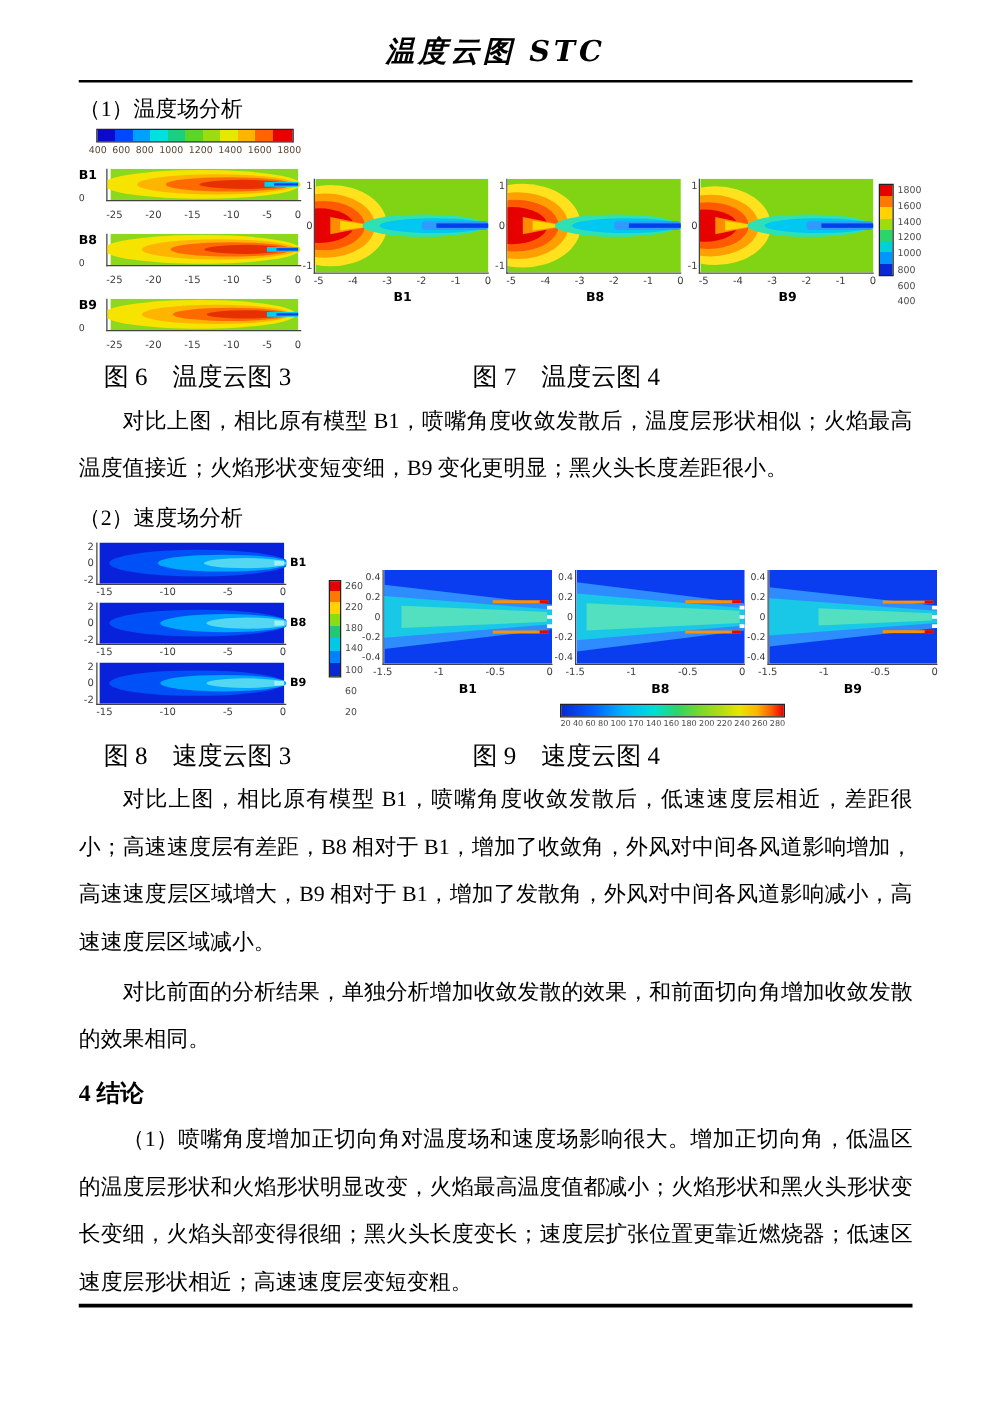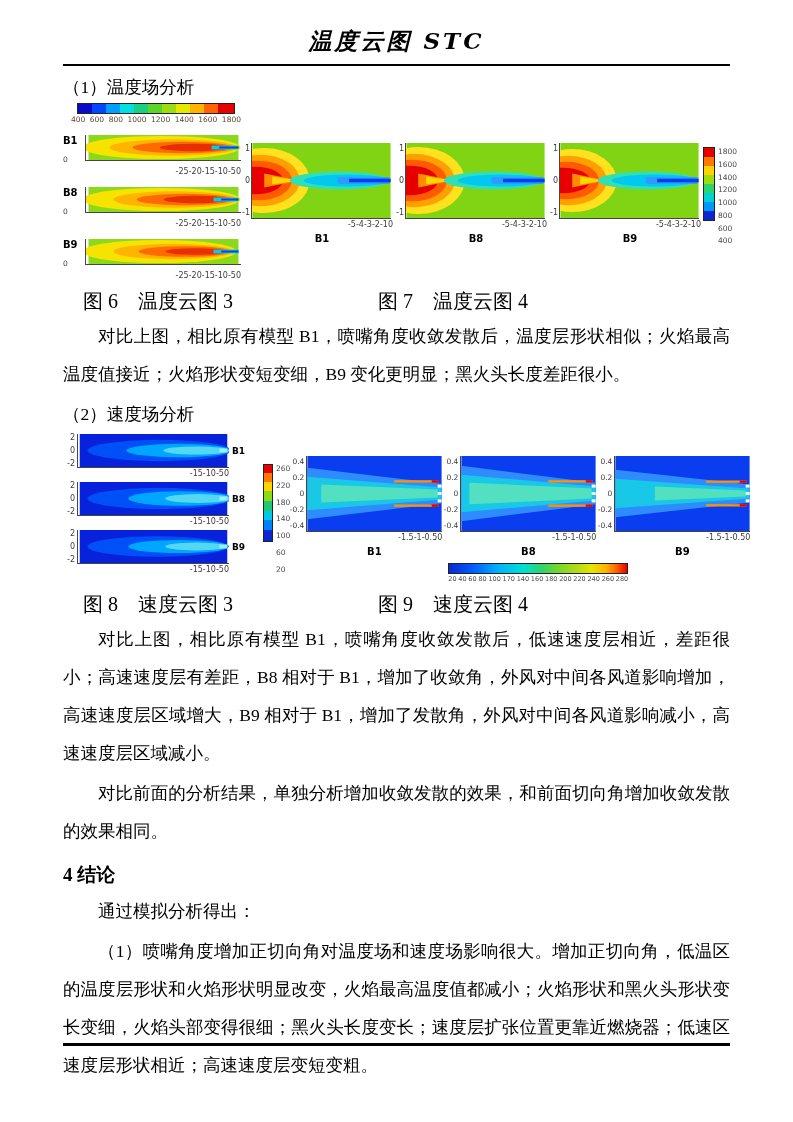--- a/index.html
+++ b/index.html
@@ -22,21 +22,21 @@
   
   .sec-h { font-size:17.5px; margin:9px 0 4px 0; }
   .para {
     font-size:17.5px; line-height:38px; text-align:justify;
     text-indent:2em; margin:2px 0 2px 0;
   }
   .concl-h { font-size:19px; font-weight:bold; margin:12px 0 4px 0; }
 
   
   .fig-row { display:flex; align-items:flex-start; margin:2px 0 0 0; }
-  .xticks { display:flex; justify-content:flex-end; font-size:8px; color:#3c3c3c;
+  .xticks { display:flex; justify-content:space-between; font-size:8px; color:#3c3c3c;
             font-family:"DejaVu Sans",sans-serif; line-height:9px; }
   .xticks span { font-size:8px; }
   .yticks { display:flex; flex-direction:column; justify-content:space-between;
             align-items:flex-end; font-family:"DejaVu Sans",sans-serif;
             color:#3c3c3c; }
   .yticks span { font-size:8px; line-height:8px; }
   .blabel { font-weight:bold; font-size:10px; font-family:"DejaVu Sans",sans-serif; }
   .panel-svg { display:block; border-left:1px solid #444; border-bottom:1px solid #444; }
 
   
@@ -551,20 +551,19 @@
 
   <div class="cap-row">
     <div class="cap cap1">图 8　速度云图 3</div>
     <div class="cap cap2">图 9　速度云图 4</div>
   </div>
 
   <p class="para">对比上图，相比原有模型 B1，喷嘴角度收敛发散后，低速速度层相近，差距很小；高速速度层有差距，B8 相对于 B1，增加了收敛角，外风对中间各风道影响增加，高速速度层区域增大，B9 相对于 B1，增加了发散角，外风对中间各风道影响减小，高速速度层区域减小。</p>
   <p class="para">对比前面的分析结果，单独分析增加收敛发散的效果，和前面切向角增加收敛发散的效果相同。</p>
 
   <div class="concl-h">4 结论</div>
-  <p class="para">通过模拟分析得出：</p>
   <p class="para">（1）喷嘴角度增加正切向角对温度场和速度场影响很大。增加正切向角，低温区的温度层形状和火焰形状明显改变，火焰最高温度值都减小；火焰形状和黑火头形状变长变细，火焰头部变得很细；黑火头长度变长；速度层扩张位置更靠近燃烧器；低速区速度层形状相近；高速速度层变短变粗。</p>
 
 </div>
 
 <div class="footer">
   <hr class="footer-rule">
 </div>
 
 </body></html>

